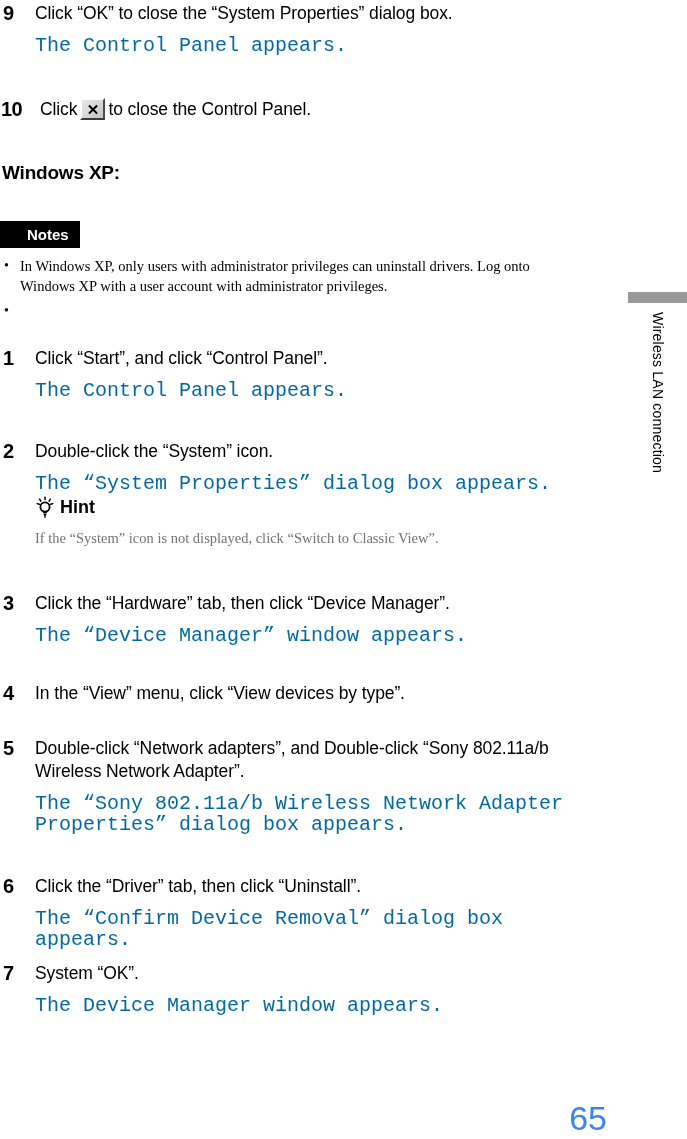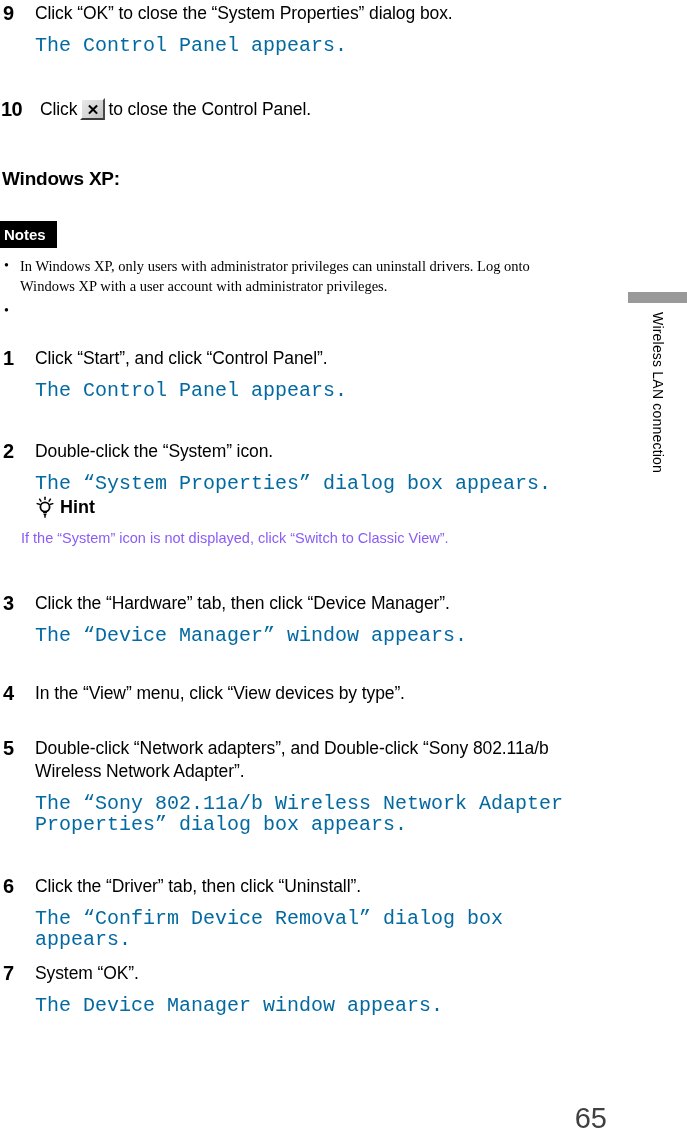--- a/index.html
+++ b/index.html
@@ -106,21 +106,21 @@
   
   .notes-badge {
     position: absolute;
     left: 0;
     background: #000000;
     color: #ffffff;
     font-family: "Liberation Sans", sans-serif;
     font-weight: bold;
     font-size: 15px;
     line-height: 15px;
-    padding: 6px 11px 6px 4px;
+    padding: 6px 11px 6px 27px;
   }
 
   .notes-list {
     position: absolute;
     left: 0;
     width: 585px;
     font-family: "Liberation Serif", serif;
     font-size: 14.5px;
     line-height: 20px;
     color: #000;
@@ -153,26 +153,26 @@
   }
   .hint-label {
     font-family: "Liberation Sans", sans-serif;
     font-weight: bold;
     font-size: 18px;
     line-height: 16px;
     margin-left: 5px;
     color: #000;
   }
   .hint-text {
-    margin-left: 21px;
-    font-family: Liberation Sans, sans-serif;
+    margin-left: 35px;
+    font-family: Liberation Serif, serif;
     font-size: 14.5px;
     line-height: 20px;
     margin-top: 10px;
-    color: #8b5cf6;
+    color: #737373;
   }
 
   
   .side-bar {
     position: absolute;
     left: 628px;
     top: 292px;
     width: 59px;
     height: 11px;
     background: #999999;
@@ -197,42 +197,42 @@
     letter-spacing: 0.2px;
     color: #000;
   }
 
   
   .page-number {
     position: absolute;
     right: 80px;
     bottom: 6px;
     font-family: "Liberation Sans", sans-serif;
-    font-size: 29px;
+    font-size: 34px;
     line-height: 30px;
-    color: #404040;
+    color: #3b82f6;
   }
 </style>
 </head>
 <body>
 
 <div class="page">
 
   <div class="step" style="top:2px;">
     <div class="step-num">9</div>
     <div class="step-head">Click “OK” to close the “System Properties” dialog box.</div>
     <div class="step-body">The Control Panel appears.</div>
   </div>
 
   <div class="step" style="top:98px;">
     <div class="step-num wide">10</div>
     <div class="step-head" style="margin-left:40px;"><span>Click</span><span class="btn-close"><span class="x">✕</span></span><span>to close the Control Panel.</span></div>
   </div>
 
-  <div class="section-head" style="top:168px;">Windows XP:</div>
+  <div class="section-head" style="top:162px;">Windows XP:</div>
 
   <div class="notes-badge" style="top:221px;">Notes</div>
 
   <div class="notes-list" style="top:256px;">
     <div class="note-item">
       <span class="bullet">•</span>
       <span>In Windows XP, only users with administrator privileges can uninstall drivers. Log onto Windows XP with a user account with administrator privileges.</span>
     </div>
     <div class="note-item">
       <span class="bullet">•</span>

